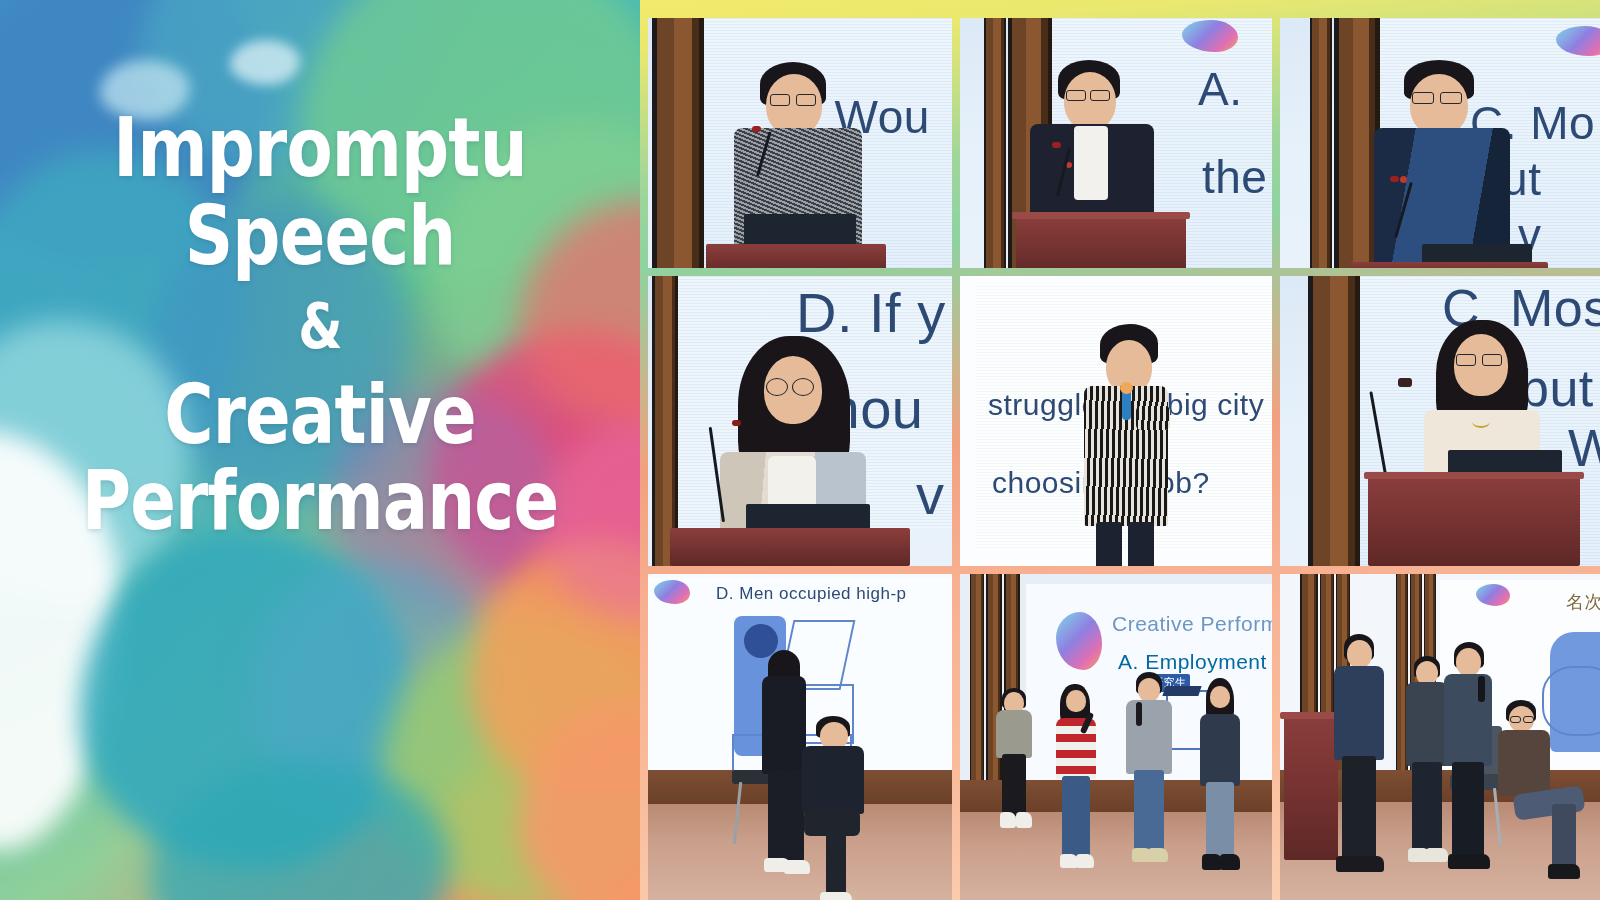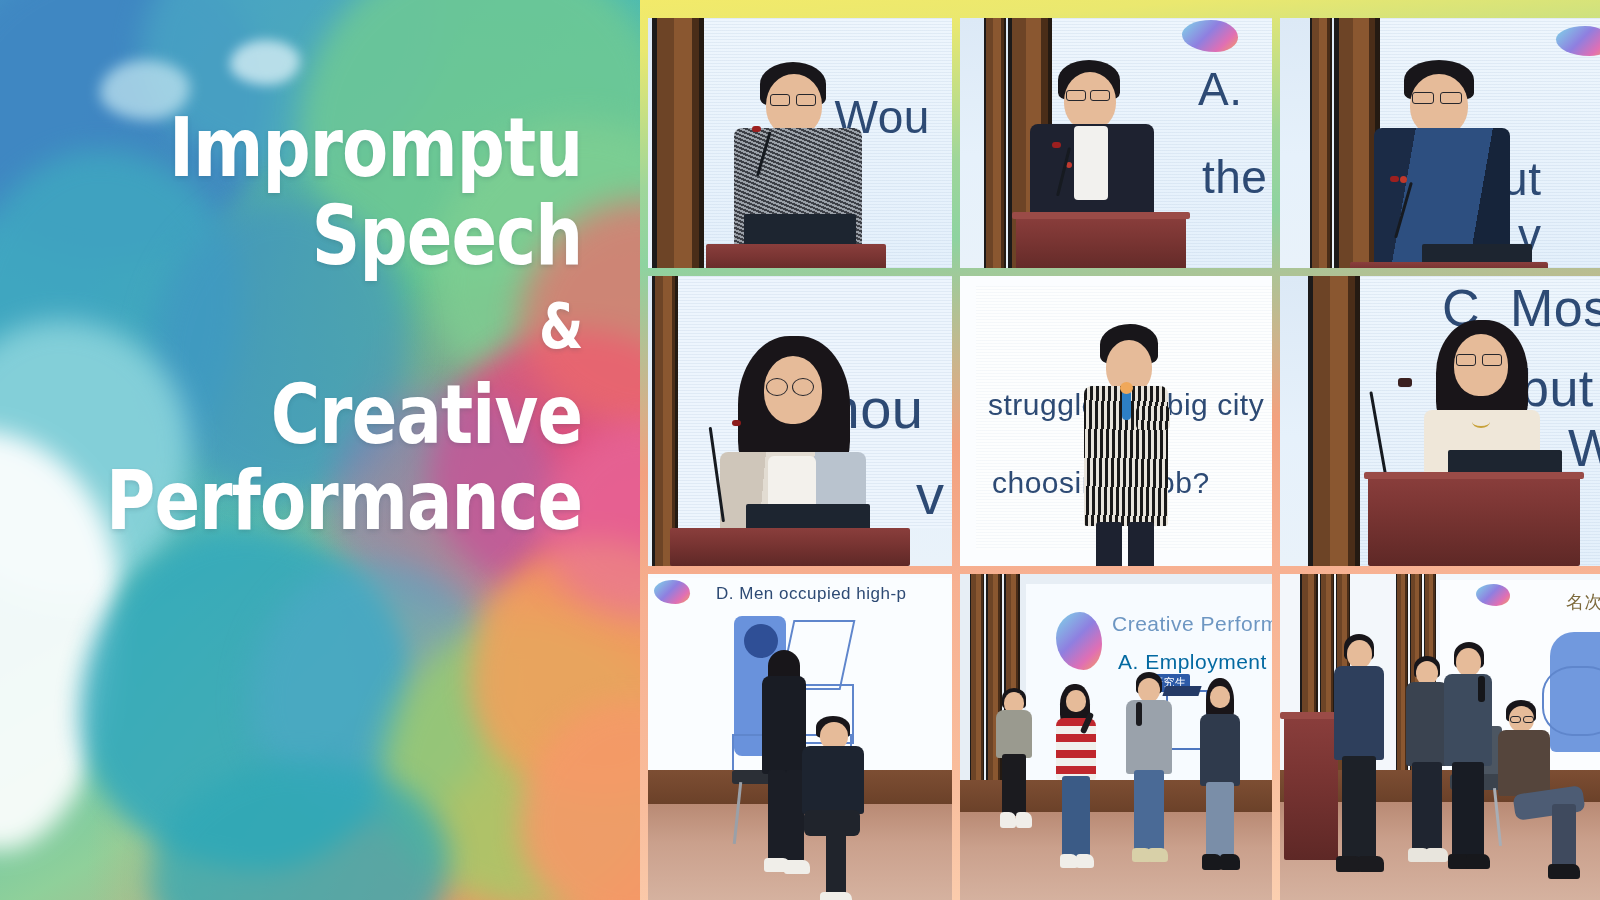--- a/index.html
+++ b/index.html
@@ -68,21 +68,21 @@
   .hair-long{ position:absolute; border-radius:46% 46% 30% 30%; background:#191519; }
   .glasses{ position:absolute; border:1.4px solid #26262c; border-radius:3px; }
   .torso{ position:absolute; border-radius:8px 8px 3px 3px; }
   .arm{ position:absolute; border-radius:5px; }
   .leg{ position:absolute; border-radius:3px; }
   .shoe{ position:absolute; border-radius:4px 7px 3px 3px; background:#f0eee9; }
 
   .blob{ position:absolute; border-radius:50% 50% 45% 55% / 55% 45% 55% 45%; }
 
   
-  #title-stack{ position:absolute; left:0; right:0; top:108px; text-align:right;
+  #title-stack{ position:absolute; left:0; right:0; top:108px; text-align:center;
                 z-index:5; }
   .tline{ color:#fff; font-family:"DejaVu Sans", sans-serif; font-weight:700;
           line-height:.97; letter-spacing:-1px;
           text-shadow:0 2px 5px rgba(40,70,90,.18);
           transform:scaleX(.82); transform-origin:center; }
   #t1{ font-size:82px; }
   #t2{ font-size:82px; margin-top:8px; }
   #t3{ font-size:62px; margin-top:22px; }
   #t4{ font-size:82px; margin-top:18px; }
   #t5{ font-size:82px; margin-top:6px; }
@@ -181,20 +181,21 @@
       </div>
     </div>
 
     <div class="cell">
       <div class="scene">
         <div class="wall"></div>
         <div class="screen" style="left:92px;top:0;right:0;bottom:0;">
           <div class="scanlines"></div>
         </div>
         <div class="logo-splat" style="left:276px;top:8px;width:56px;height:30px;"></div>
+        <div class="slide-txt" style="left:190px;top:78px;font-size:46px;">C. Mo</div>
         <div class="slide-txt" style="left:196px;top:134px;font-size:46px;">but</div>
         <div class="slide-txt" style="left:238px;top:190px;font-size:46px;">v</div>
         <div class="woodcol" style="left:30px;width:22px;"></div>
         <div class="woodcol" style="left:54px;width:46px;"></div>
         <div class="person" style="left:98px;top:42px;width:130px;height:200px;">
           <div class="hair" style="left:26px;top:0;width:70px;height:40px;"></div>
           <div class="head" style="left:32px;top:14px;width:58px;height:62px;"></div>
           <div class="glasses" style="left:34px;top:32px;width:22px;height:12px;"></div>
           <div class="glasses" style="left:62px;top:32px;width:22px;height:12px;"></div>
           <div class="torso" style="left:-4px;top:68px;width:136px;height:140px;background:linear-gradient(100deg,#1b2b46 0 26%,#2d4f80 26% 74%,#16243a 74% 100%);"></div>
@@ -207,20 +208,21 @@
       </div>
     </div>
 
     <div class="cell">
       <div class="scene">
         <div class="wall"></div>
         <div class="screen" style="left:26px;top:0;right:0;bottom:38px;background:#edf5fd;">
           <div class="scanlines"></div>
         </div>
         <div class="woodcol" style="left:4px;width:26px;"></div>
+        <div class="slide-txt" style="left:148px;top:4px;font-size:56px;">D. If y</div>
         <div class="slide-txt" style="left:152px;top:100px;font-size:56px;">shou</div>
         <div class="slide-txt" style="left:268px;top:186px;font-size:56px;">v</div>
         <div class="person" style="left:74px;top:60px;width:140px;height:190px;">
           <div class="hair-long" style="left:16px;top:0;width:112px;height:150px;"></div>
           <div class="head" style="left:42px;top:20px;width:58px;height:68px;"></div>
           <div class="glasses" style="left:44px;top:42px;width:22px;height:18px;border-radius:50%;"></div>
           <div class="glasses" style="left:70px;top:42px;width:22px;height:18px;border-radius:50%;"></div>
           <div class="torso" style="left:-2px;top:116px;width:146px;height:80px;background:linear-gradient(95deg,#cfc6ba 0 30%,#e2dcd2 30% 62%,#b9c3ce 62% 100%);"></div>
           <div class="torso" style="left:46px;top:120px;width:48px;height:72px;background:#f3f1ec;border-radius:6px;"></div>
         </div>

